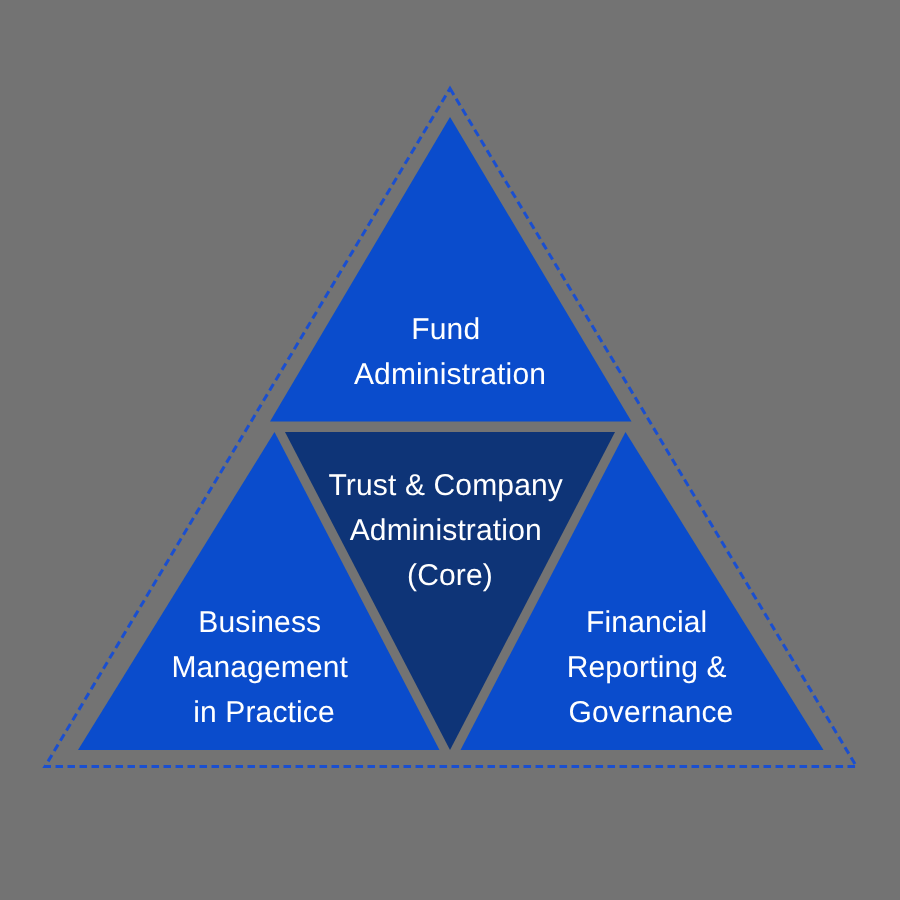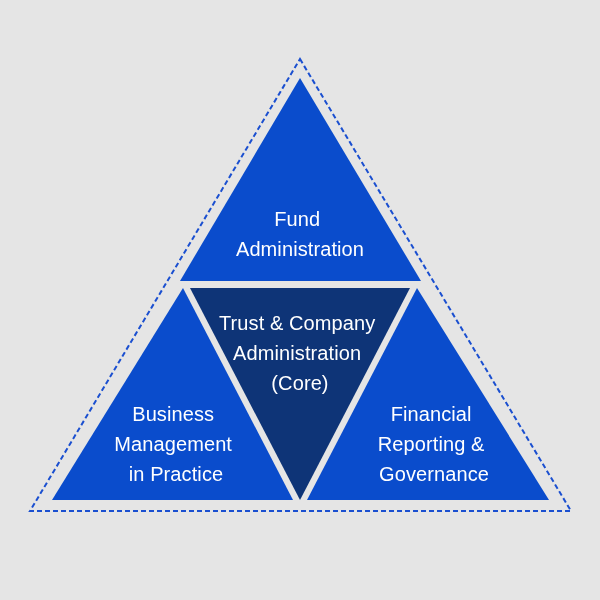--- a/index.html
+++ b/index.html
@@ -11,21 +11,21 @@
   body {
     width: 600px;
     height: 600px;
     overflow: hidden;
     font-family: "Liberation Sans", sans-serif;
   }
   #diagram-root {
     position: relative;
     width: 600px;
     height: 600px;
-    background: #e5e5e5;
+    background: #737373;
   }
   svg.pyramid-svg {
     position: absolute;
     top: 0;
     left: 0;
     width: 600px;
     height: 600px;
     display: block;
   }
   .seg-label {

